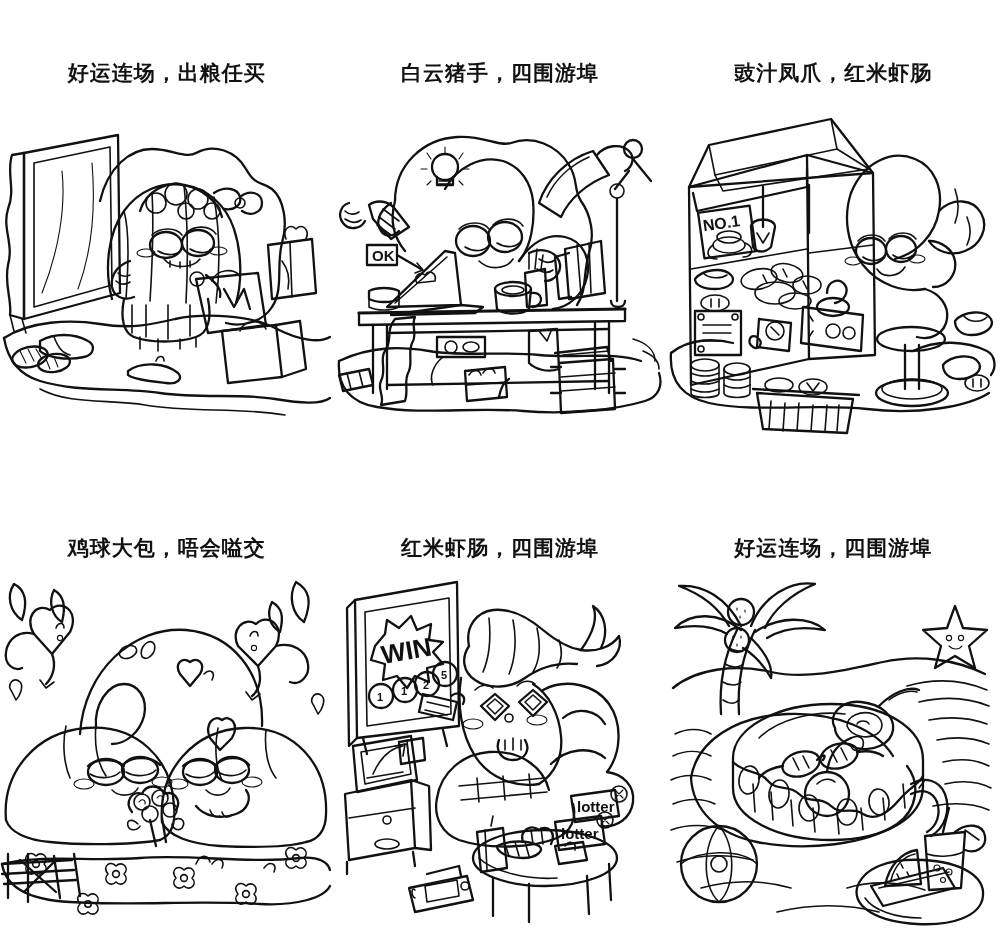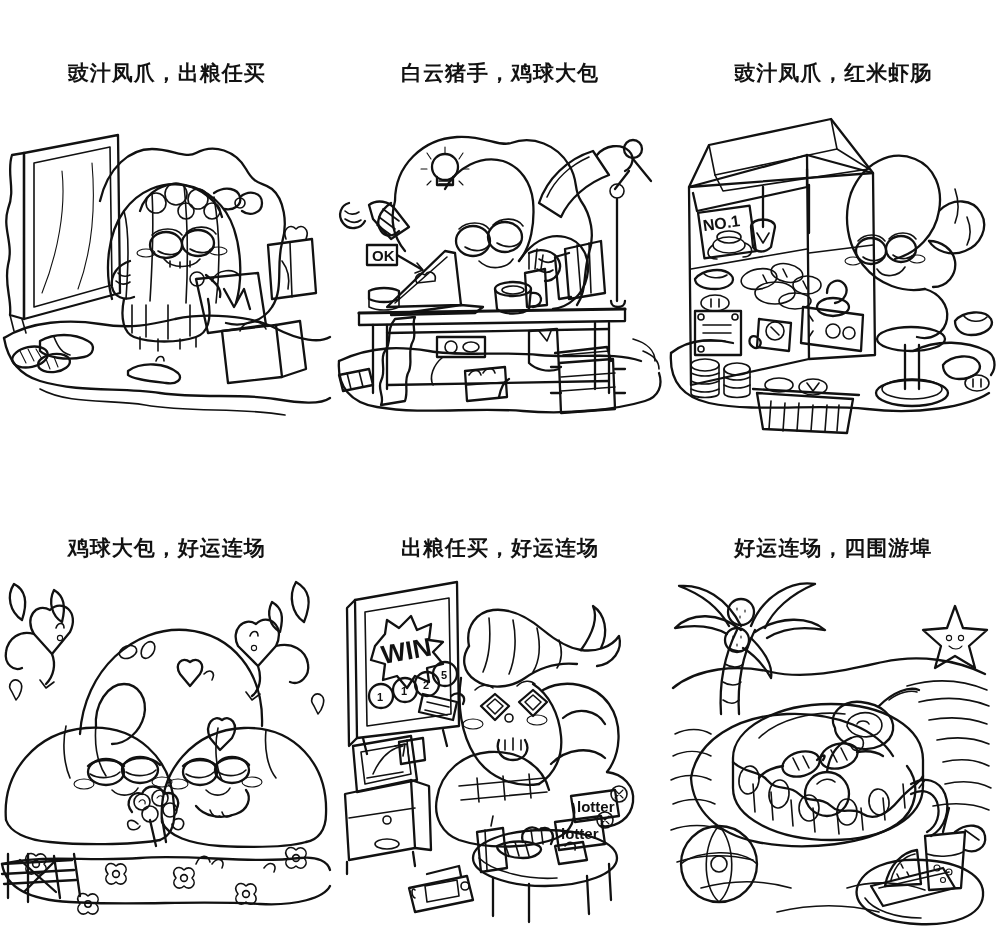--- a/index.html
+++ b/index.html
@@ -36,21 +36,21 @@
   .wthin{stroke-width:1.1;}
   .tinytxt{font-family:"Liberation Sans","DejaVu Sans",sans-serif;font-weight:bold;fill:#111;}
 </style>
 </head>
 <body>
 
 <div class="sheet">
   <div class="grid">
 
     <div class="panel">
-      <div class="panel-title">豉汁凤爪，出粮任买</div>
+      <div class="panel-title">好运连场，出粮任买</div>
       <div class="art">
         <svg viewBox="0 0 333 360" xmlns="http://www.w3.org/2000/svg">
 
           <path class="ink w2" d="M4 245 C30 228 70 226 100 231 C130 236 150 232 175 226 C205 220 250 222 275 235 C300 248 320 250 330 244"></path>
           <path class="ink w2" d="M4 245 C8 268 20 282 40 288 C80 300 120 294 160 300 C200 306 240 300 275 306 C300 310 320 312 330 305"></path>
           <path class="ink w1" d="M40 296 C70 312 110 306 145 312 C190 320 240 314 285 322"></path>
 
           <path class="ink w2" d="M12 62 C6 80 16 96 8 116 C2 136 14 150 8 172 C4 192 12 206 10 222 L24 226 L24 60 Z"></path>
           <path class="ink w2" d="M24 60 L118 42 L120 200 L24 226 Z"></path>
           <path class="ink w1" d="M34 70 L110 54 L112 192 L34 214 Z"></path>
@@ -119,21 +119,21 @@
           <ellipse class="ink w2" cx="54" cy="270" rx="16" ry="9" transform="rotate(-8 54 270)"></ellipse>
           <path class="ink wthin" d="M46 266 L50 276 M54 264 L58 274"></path>
 
           <path class="ink w2" d="M128 278 C142 268 166 270 178 280 C184 286 176 292 166 290 C150 288 132 286 128 282 Z"></path>
           <path class="ink w1" d="M156 268 C158 262 164 262 164 268"></path>
         </svg>
       </div>
     </div>
 
     <div class="panel">
-      <div class="panel-title">白云猪手，鸡球大包</div>
+      <div class="panel-title">白云猪手，四围游埠</div>
       <div class="art">
         <svg viewBox="0 0 333 360" xmlns="http://www.w3.org/2000/svg">
 
           <path class="ink w2" d="M6 268 C40 252 70 254 96 258 C130 264 170 258 206 262 C244 266 280 258 308 268"></path>
           <path class="ink w2" d="M6 268 C4 294 18 310 44 314 C90 322 140 314 190 318 C236 322 286 316 312 308 C326 304 330 292 326 280"></path>
           <path class="ink w1" d="M300 246 C314 250 322 258 322 268"></path>
           <path class="ink w1" d="M310 258 C320 262 326 268 326 276"></path>
 
           <path class="ink w2" d="M62 108 C62 72 90 46 124 44 C150 42 166 54 178 50 C200 42 224 52 236 72"></path>
           <path class="ink w2" d="M236 72 C246 88 240 96 248 108 C258 122 262 142 256 160 C250 180 254 198 244 212"></path>
@@ -333,21 +333,21 @@
           <path class="ink w2" d="M288 228 C296 218 318 216 324 226 C328 234 318 242 304 242 C294 242 288 236 288 228 Z"></path>
           <path class="ink w1" d="M296 222 C302 230 314 230 320 224"></path>
           <path class="ink w2" d="M276 272 C284 262 306 260 312 270 C316 278 306 286 292 286 C282 286 276 280 276 272 Z"></path>
           <ellipse class="ink w1" cx="310" cy="290" rx="12" ry="8"></ellipse>
           <path class="ink w1" d="M306 286 L306 294 M314 286 L314 294"></path>
         </svg>
       </div>
     </div>
 
     <div class="panel">
-      <div class="panel-title">鸡球大包，好运连场</div>
+      <div class="panel-title">鸡球大包，唔会嗌交</div>
       <div class="art">
         <svg viewBox="0 0 333 360" xmlns="http://www.w3.org/2000/svg">
 
           <path class="ink w2" d="M80 166 C84 102 134 58 186 62 C232 66 264 104 262 158"></path>
 
           <path class="ink w2" d="M6 252 C2 204 36 164 86 160 C136 156 172 190 174 238 C176 258 170 268 160 272"></path>
           <path class="ink w2" d="M6 252 C10 264 26 272 50 274 C90 278 140 276 160 272"></path>
           <path class="ink w1" d="M66 158 C62 176 64 196 70 210"></path>
           <path class="ink w1" d="M96 156 C94 178 98 196 106 208"></path>
 
@@ -440,21 +440,21 @@
 
           <path class="ink w2" d="M8 286 L8 330 M28 286 L28 334"></path>
           <path class="ink w2" d="M2 296 L72 292 M2 306 L74 302 M4 316 L76 312"></path>
           <path class="ink w2" d="M54 288 L60 330 M74 286 L80 328"></path>
           <path class="ink w2" d="M20 292 L56 324 M56 292 L24 324"></path>
         </svg>
       </div>
     </div>
 
     <div class="panel">
-      <div class="panel-title">出粮任买，好运连场</div>
+      <div class="panel-title">红米虾肠，四围游埠</div>
       <div class="art">
         <svg viewBox="0 0 333 360" xmlns="http://www.w3.org/2000/svg">
 
           <path class="ink w2" d="M22 32 L124 14 L126 158 L24 170 Z"></path>
           <path class="ink w2" d="M22 32 L14 40 L16 178 L24 170"></path>
           <path class="ink w1" d="M32 44 L116 30 L118 146 L34 158 Z"></path>
 
           <path class="ink w2" d="M42 78 L52 66 L54 52 L66 60 L78 48 L84 62 L98 56 L96 72 L110 74 L100 84 L110 96 L94 100 L96 114 L82 108 L74 120 L64 108 L50 112 L52 96 L38 92 Z"></path>
           <text class="tinytxt" x="50" y="96" font-size="26" transform="rotate(-10 50 96)">WIN</text>
 

